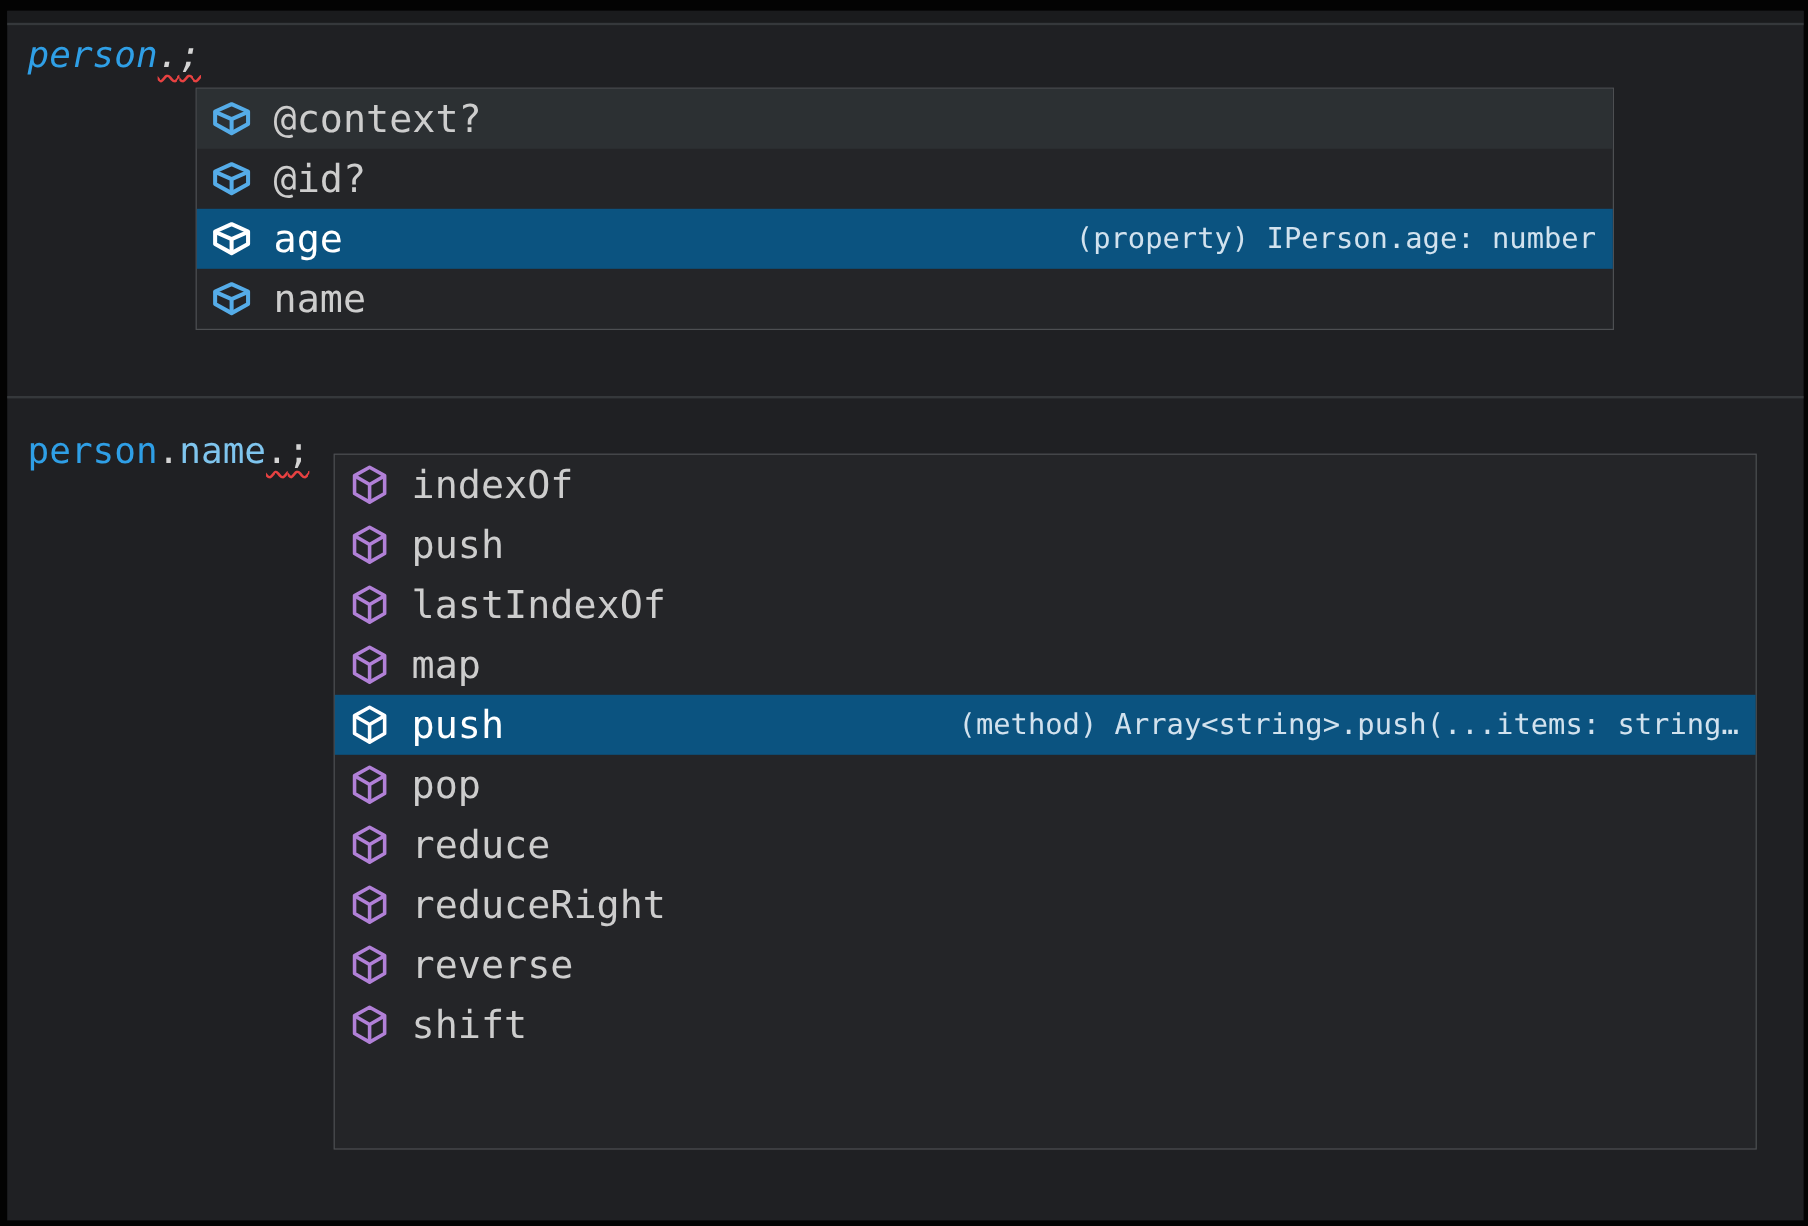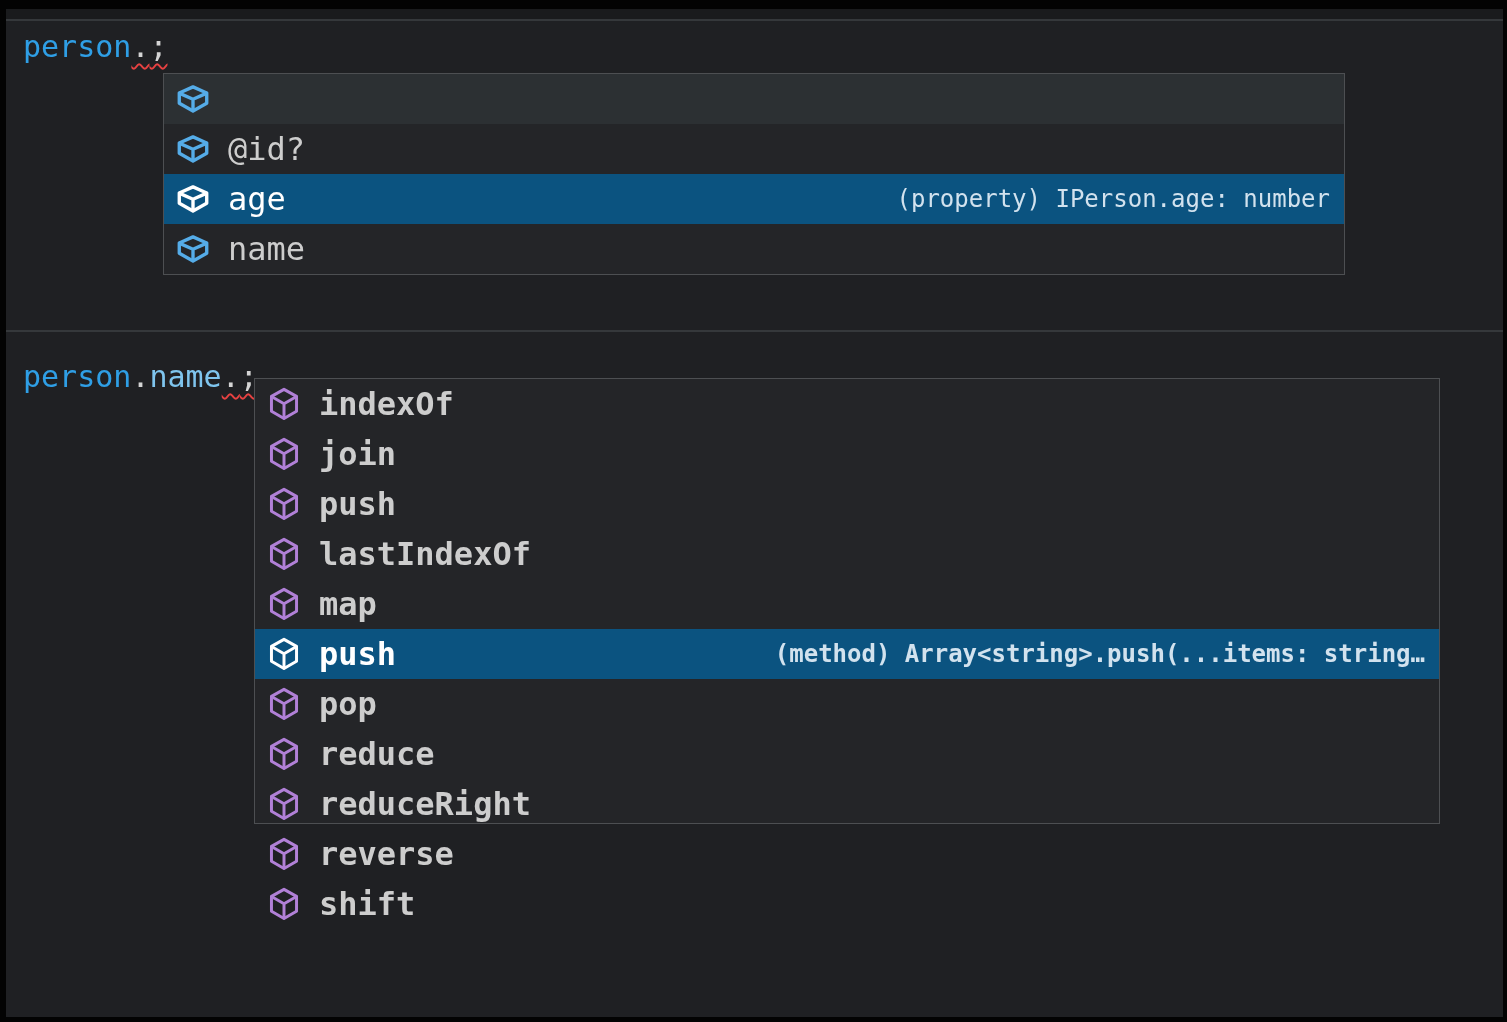--- a/index.html
+++ b/index.html
@@ -36,36 +36,36 @@
     background:var(--bg-strip);border-bottom:2px solid var(--hairline);
   }
   .section-divider{
     position:absolute;left:0;top:321px;width:100%;height:2px;
     background:var(--hairline);
   }
   .code-line{
     position:absolute;left:17px;font-size:30px;line-height:36px;
     white-space:pre;letter-spacing:0;
   }
-  .code-line.line1{top:20px;}
+  .code-line.line1{top:20px;font-style:italic;}
   .code-line.line2{top:330px;margin-top:20px;}
   .tok.var{color:var(--col-var);}
   .tok.prop{color:var(--col-prop);}
   .tok.punct{color:var(--col-punct);}
   .tok.err{
     text-decoration:underline wavy var(--col-error) 2px;
     text-underline-offset:6px;
     text-decoration-skip-ink:none;
   }
   .suggest{
     position:absolute;background:var(--bg-widget);
     border:1px solid var(--border-widget);
   }
   .suggest.w1{left:157px;top:64px;width:1182px;height:202px;}
-  .suggest.w2{left:248px;top:369px;width:1186px;height:446px;font-weight:bold;}
+  .suggest.w2{left:272px;top:369px;width:1186px;height:580px;}
   .row{
     display:flex;align-items:center;height:50px;
     padding:0 14px 0 9px;overflow:hidden;
   }
   .row.hovered{background:var(--bg-row-hover);}
   .row.selected{background:var(--bg-row-selected);}
   .icon{width:40px;height:40px;display:flex;align-items:center;justify-content:center;flex:none;}
   .icon svg{display:block;}
   .icon-field{width:38px;height:36px;}
   .icon-method{width:34px;height:36px;}
@@ -95,20 +95,21 @@
     <div class="suggest w1">
 
     <div class="row kind-field hovered">
           <span class="icon">
             <svg class="icon-field" viewBox="0 0 16 16" aria-hidden="true">
               <path d="M8 2.6 L14.1 5.3 L14.1 9.9 L8 13.3 L1.9 9.9 L1.9 5.3 Z"></path>
               <path d="M2.1 5.5 L8 8.1 L13.9 5.5 M8 8.1 L8 13.1"></path>
             </svg>
 
           </span>
+          <span class="label">@context?</span>
           <span class="detail"></span>
         </div>
         <div class="row kind-field">
           <span class="icon">
             <svg class="icon-field" viewBox="0 0 16 16" aria-hidden="true">
               <path d="M8 2.6 L14.1 5.3 L14.1 9.9 L8 13.3 L1.9 9.9 L1.9 5.3 Z"></path>
               <path d="M2.1 5.5 L8 8.1 L13.9 5.5 M8 8.1 L8 13.1"></path>
             </svg>
 
           </span>
@@ -155,31 +156,20 @@
           <span class="detail"></span>
         </div>
         <div class="row kind-method">
           <span class="icon">
 
             <svg class="icon-method" viewBox="0 0 16 16" aria-hidden="true">
               <path d="M8 1.1 L13.9 4.4 L13.9 11.4 L8 14.8 L2.1 11.4 L2.1 4.4 Z"></path>
               <path d="M2.3 4.6 L8 7.9 L13.7 4.6 M8 7.9 L8 14.6"></path>
             </svg>
           </span>
-          <span class="label">join</span>
-          <span class="detail"></span>
-        </div>
-        <div class="row kind-method">
-          <span class="icon">
-
-            <svg class="icon-method" viewBox="0 0 16 16" aria-hidden="true">
-              <path d="M8 1.1 L13.9 4.4 L13.9 11.4 L8 14.8 L2.1 11.4 L2.1 4.4 Z"></path>
-              <path d="M2.3 4.6 L8 7.9 L13.7 4.6 M8 7.9 L8 14.6"></path>
-            </svg>
-          </span>
           <span class="label">push</span>
           <span class="detail"></span>
         </div>
         <div class="row kind-method">
           <span class="icon">
 
             <svg class="icon-method" viewBox="0 0 16 16" aria-hidden="true">
               <path d="M8 1.1 L13.9 4.4 L13.9 11.4 L8 14.8 L2.1 11.4 L2.1 4.4 Z"></path>
               <path d="M2.3 4.6 L8 7.9 L13.7 4.6 M8 7.9 L8 14.6"></path>
             </svg>

